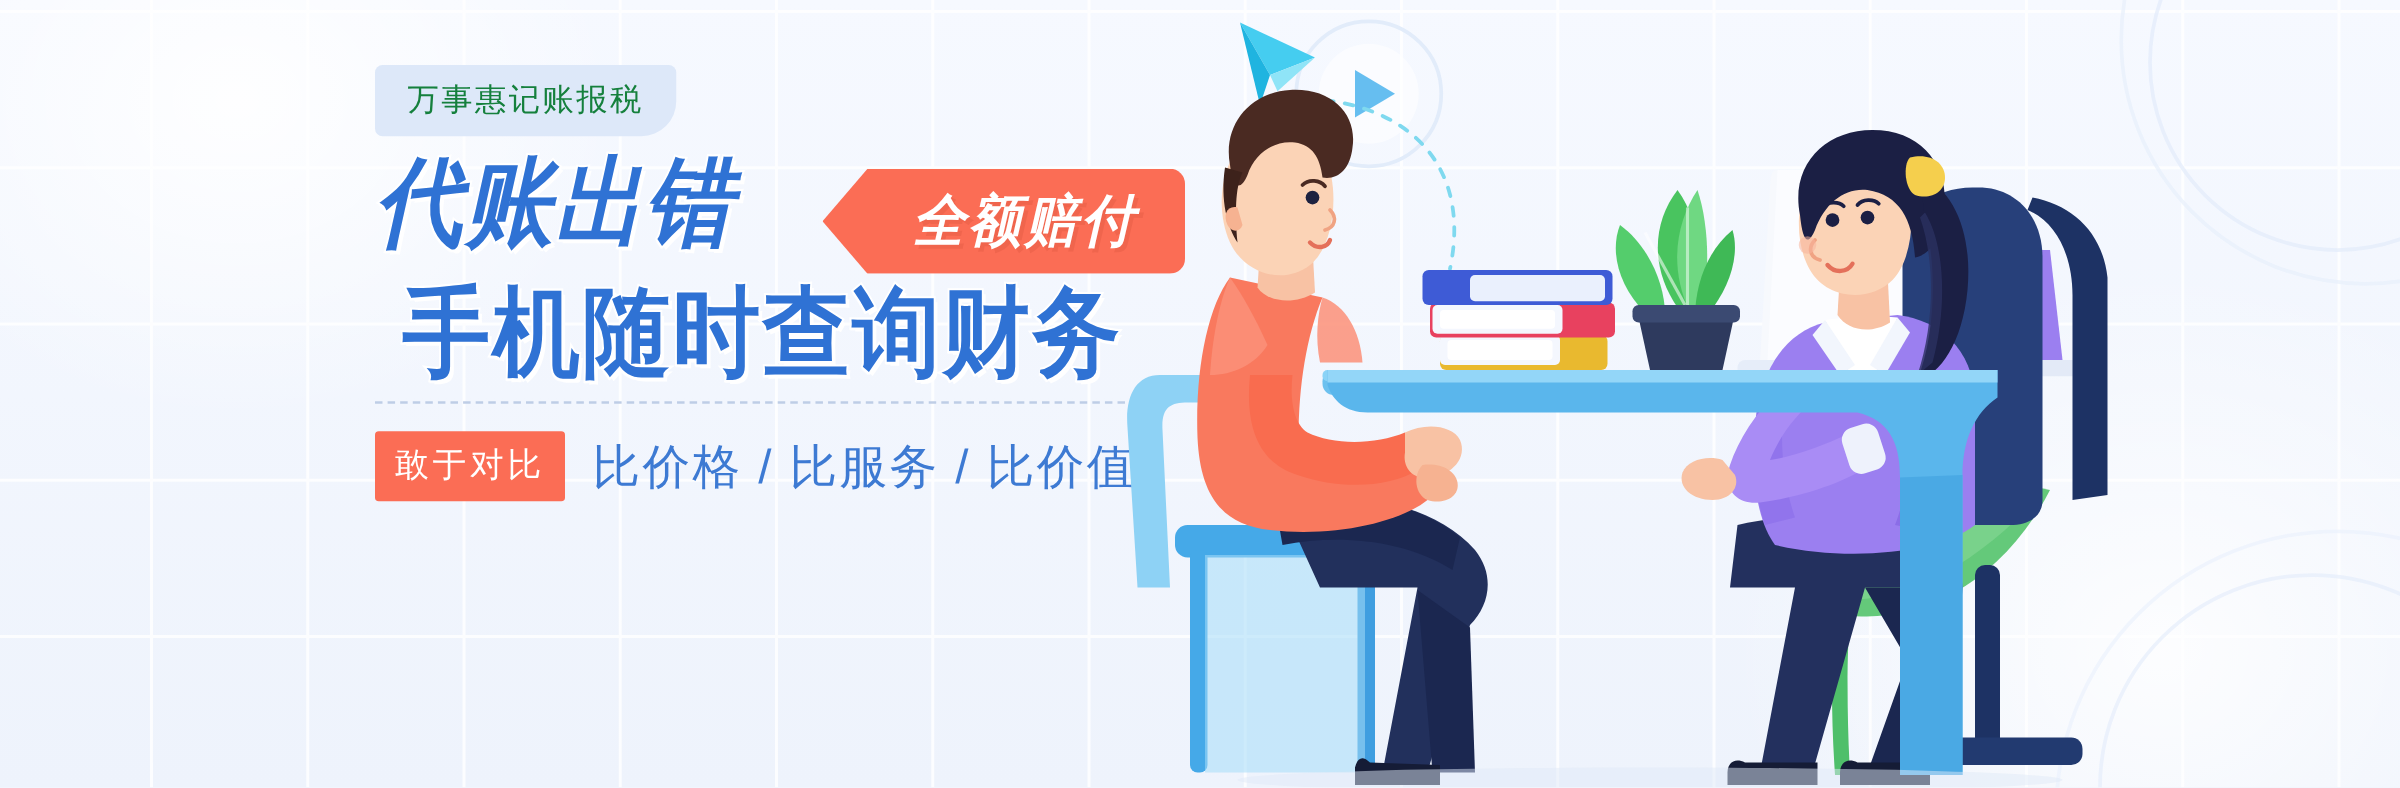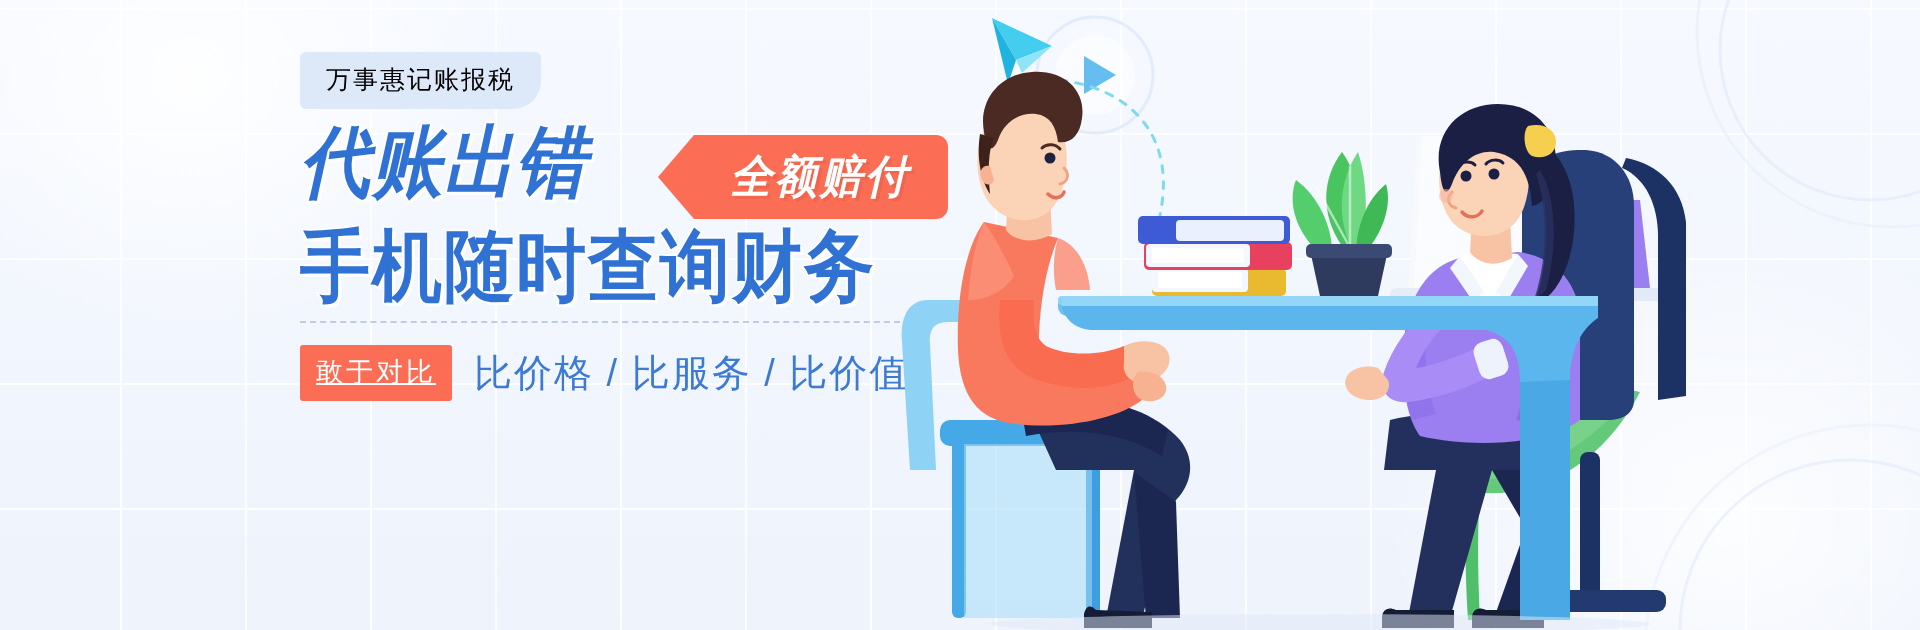--- a/index.html
+++ b/index.html
@@ -33,21 +33,21 @@
   }
   .arcs{position:absolute;right:-40px;top:-60px;width:420px;height:420px;opacity:.7;}
   .arcs2{position:absolute;right:-60px;bottom:-80px;width:460px;height:380px;opacity:.6;}
 
   
   .textblock{position:absolute;left:300px;top:52px;width:620px;}
 
   .tagpill{
     display:inline-block;
     background:#dde8f9;
-    color:#000000;
+    color:#15803d;
     font-size:25px;
     letter-spacing:2px;
     padding:11px 26px 13px 26px;
     border-radius:6px 6px 28px 6px;
   }
 
   .headline-row{position:relative;height:86px;margin-top:22px;font-style:italic;}
   .hl{
     font-size:70px;
     font-weight:bold;
@@ -77,34 +77,33 @@
     padding-left:34px;
     box-sizing:border-box;
     text-align:right;
   }
   .badge span{
     color:#ffffff;font-size:42px;font-weight:bold;letter-spacing:3px;
     text-shadow:3px 3px 0 rgba(220,85,62,.35);
     transform:scaleY(1.08);
   }
 
-  .headline2{margin-top:18px;}
+  .headline2{margin-top:18px;text-align:center;}
   .dotted{
     margin-top:16px;width:600px;height:0;
     border-top:2px dashed #b9c9e4;
     opacity:.9;
   }
 
   .subrow{display:flex;align-items:center;margin-top:22px;gap:22px;}
   .subtag{
     background:#fb6d55;color:#fff;
     font-size:27px;letter-spacing:3px;
     padding:9px 16px 11px 16px;
     border-radius:3px;
-    text-decoration:underline;
   }
   .subtext{
     color:#3d7ad3;font-size:38px;letter-spacing:2px;white-space:nowrap;
   }
 
   
   .illu{position:absolute;left:880px;top:0;width:1040px;height:630px;}
   .illu svg{display:block;}
 </style>
 </head>

